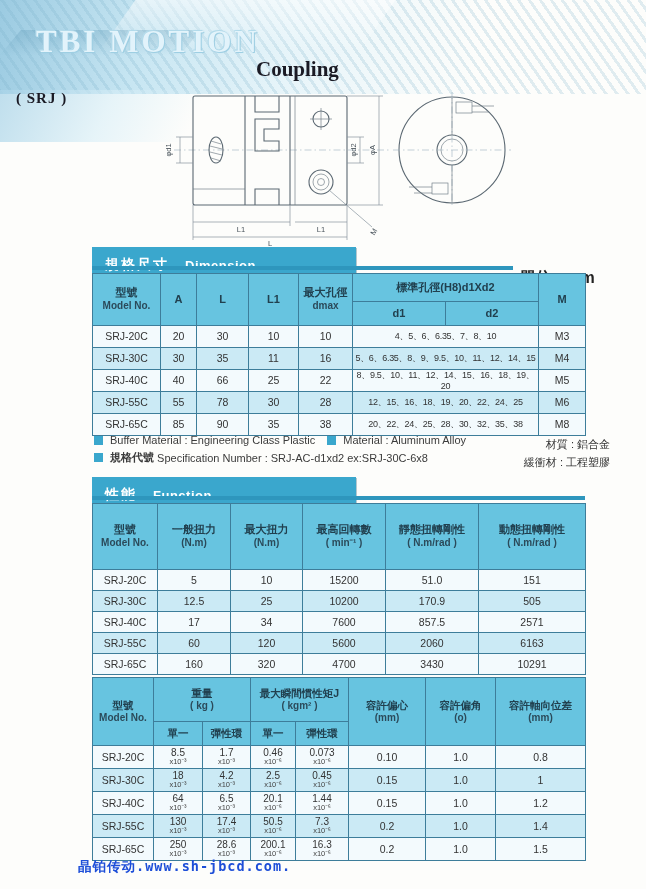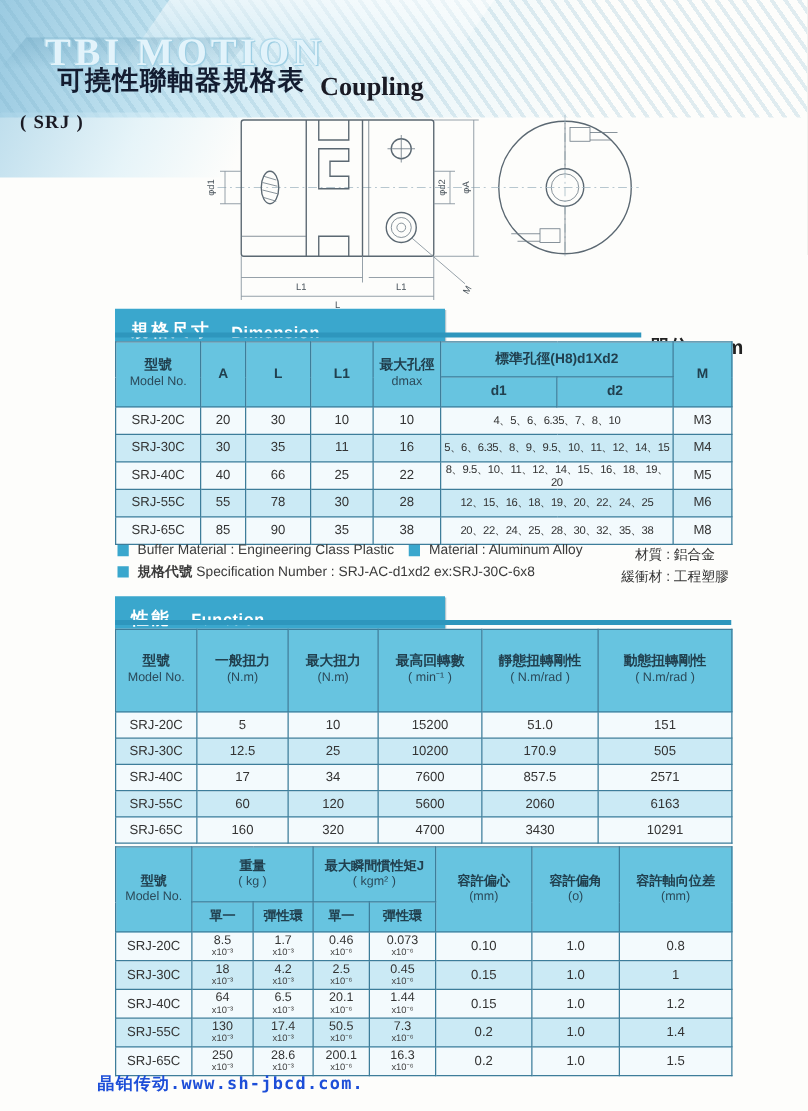--- a/index.html
+++ b/index.html
@@ -39,55 +39,54 @@
   .secline{position:absolute;left:92px;height:4px;background:#2e96bd;}
   .unit{position:absolute;left:520px;top:268px;width:108px;font-size:16px;color:#222;font-weight:bold;}
 
   
   table{position:absolute;left:92px;border-collapse:collapse;table-layout:fixed;
     font-size:10.5px;color:#333;background:#fff;}
   table,th,td{border:1px solid #3d7d9a;}
   table{border:1.5px solid #2e6e8c;}
   th{background:#67c4e0;color:#21404f;font-weight:bold;padding:0;line-height:1.25;}
   th .zh{display:block;font-size:11px;}
-  th .en{display:block;font-size:10px;font-weight:normal;color:#2b4a5a;}
+  th .en{display:block;font-size:10px;font-weight:bold;color:#2b4a5a;}
   td{text-align:center;padding:0 2px;line-height:1.15;}
   tbody tr:nth-child(odd) td{background:#f3fafd;}
   tbody tr:nth-child(even) td{background:#cbeaf5;}
   td.model{font-size:10.5px;}
   td .val{font-size:10px;}
   td .exp{font-size:7.5px;margin-top:-1px;color:#444;}
   #dim-table td:nth-child(6){font-size:9px;letter-spacing:-0.3px;}
   #dim-table tbody td{height:21px;}
   #func-table tbody td{height:20px;}
   #inertia-table tbody td{height:22px;}
   #inertia-table th .zh{font-size:10.5px;}
 
   
   .notes{position:absolute;left:94px;top:434px;width:400px;font-size:11px;color:#3b3b3b;}
   .notes .row{display:flex;align-items:center;margin-bottom:4px;}
   .sq{display:inline-block;width:9px;height:9px;background:#3aa7cd;margin-right:7px;flex:0 0 auto;}
   .notes b{font-weight:bold;}
-  .mat{position:absolute;left:470px;top:436px;width:140px;font-size:11px;color:#333;text-align:center;line-height:1.6;}
+  .mat{position:absolute;left:470px;top:436px;width:140px;font-size:11px;color:#333;text-align:right;line-height:1.6;}
 
   
   .footer{position:absolute;left:78px;top:858px;font-family:"DejaVu Sans Mono",monospace;
     font-size:13.5px;font-weight:bold;color:#1d4ed8;letter-spacing:1px;}
 </style>
 </head>
 <body>
 
 <div class="page">
 
   <div class="photo"></div>
   <div class="streak"></div>
   <div class="streak2"></div>
   <div class="photo2"></div>
   <div class="watermark">TBI MOTION</div>
-  <div class="title-zh">可撓性聯軸器規格表</div>
   <div class="title-en">Coupling</div>
   <div class="series">( SRJ )</div>
 
   <svg class="drawing" width="420" height="162" viewBox="0 0 420 162">
     <line class="cl" x1="24" y1="64" x2="240" y2="64"></line>
 
     <rect class="ln" x="43" y="10" width="154" height="109" rx="2"></rect>
     <line class="ln" x1="95" y1="10" x2="95" y2="119"></line>
     <line class="thin" x1="43" y1="103" x2="95" y2="103"></line>
     <path class="ln" d="M105,10 v16 h24 v-16"></path>

